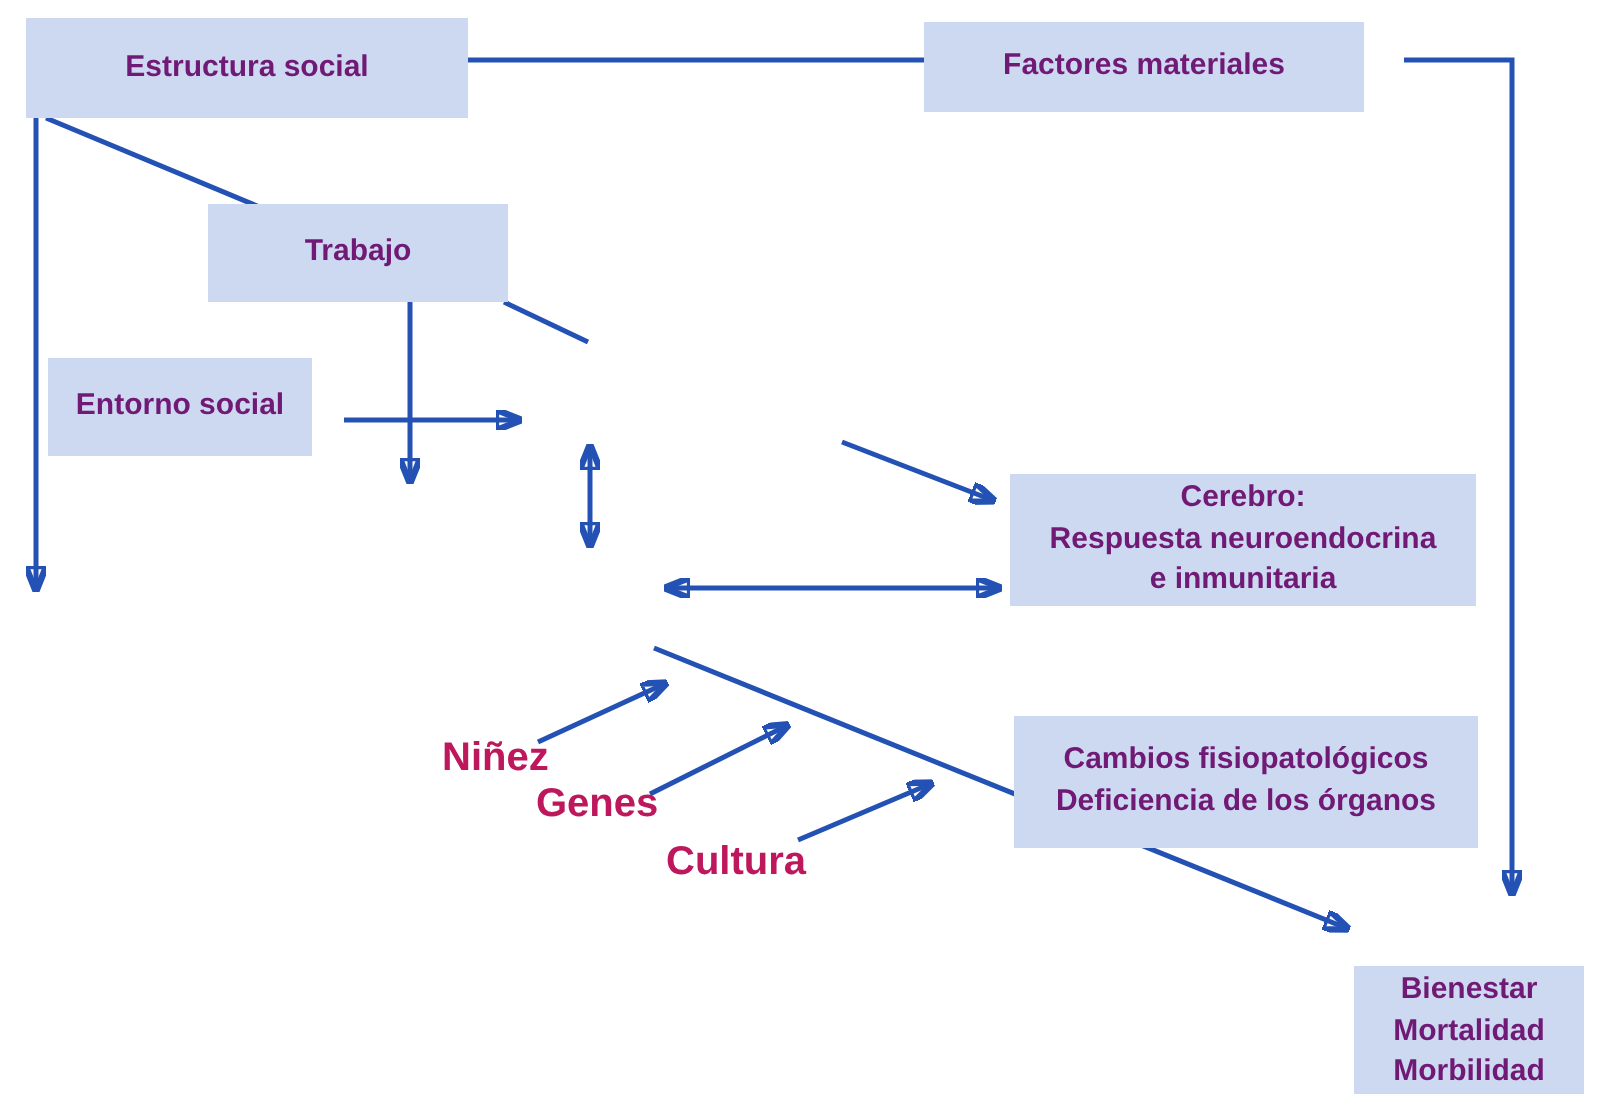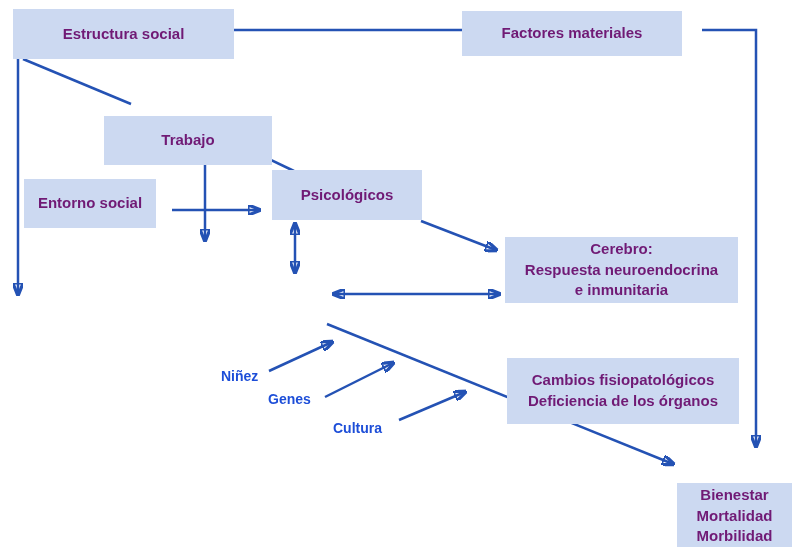--- a/index.html
+++ b/index.html
@@ -29,29 +29,29 @@
     font-size: 15px;
     line-height: 1.38;
     display: flex;
     align-items: center;
     justify-content: center;
     text-align: center;
     white-space: pre-line;
   }
   .flabel {
     position: absolute;
-    color: #1d4ed8;
+    color: #be185d;
     font-weight: bold;
-    font-size: 14px;
+    font-size: 20px;
     white-space: nowrap;
   }
   
   #b-estructura      { left: 13px;  top: 9px;   width: 221px; height: 50px; }
   #b-factores        { left: 462px; top: 11px;  width: 220px; height: 45px; }
-  #b-trabajo         { left: 104px; top: 116px; width: 168px; height: 49px; }
+  #b-trabajo         { left: 104px; top: 102px; width: 150px; height: 49px; }
   #b-entorno         { left: 24px;  top: 179px; width: 132px; height: 49px; }
   #b-psicologicos    { left: 272px; top: 170px; width: 150px; height: 50px; }
   #b-cerebro         { left: 505px; top: 237px; width: 233px; height: 66px; }
   #b-comportamientos { left: 177px; top: 276px; width: 151px; height: 50px; }
   #b-cambios         { left: 507px; top: 358px; width: 232px; height: 66px; }
   #b-bienestar       { left: 677px; top: 463px; width: 115px; height: 66px; margin-top: 20px; }
   
   #l-ninez   { left: 221px; top: 368px; }
   #l-genes   { left: 268px; top: 391px; text-align: right; }
   #l-cultura { left: 333px; top: 420px; }
@@ -98,21 +98,20 @@
   </svg>
 
   <div class="box" id="b-estructura">Estructura social</div>
 
   <div class="box" id="b-factores">Factores materiales</div>
 
   <div class="box" id="b-trabajo">Trabajo</div>
 
   <div class="box" id="b-entorno">Entorno social</div>
 
-  <div class="box" id="b-psicologicos">Psicológicos</div>
 
   <div class="box" id="b-cerebro">Cerebro:
 Respuesta neuroendocrina
 e inmunitaria</div>
 
 
   <div class="box" id="b-cambios">Cambios fisiopatológicos
 Deficiencia de los órganos</div>
 
   <div class="box" id="b-bienestar">Bienestar

